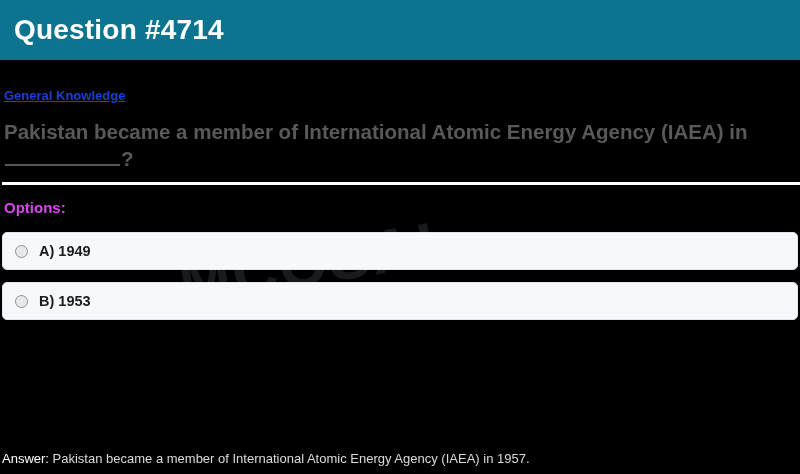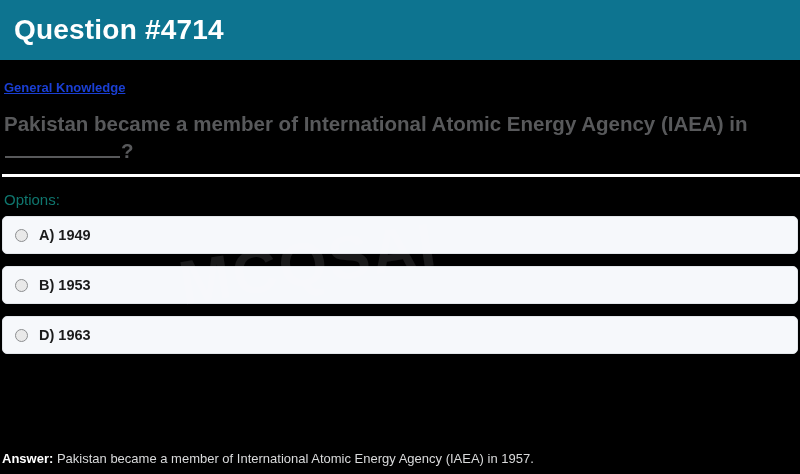--- a/index.html
+++ b/index.html
@@ -63,27 +63,27 @@
   }
   .divider {
     height: 3px;
     background: #ffffff;
     margin: 10px 0 0 0;
     width: 800px;
     position: relative;
     left: 0;
   }
   .options-label {
-    color: #0f766e;
+    color: #d946ef;
     font-size: 15px;
-    font-weight: normal;
+    font-weight: bold;
     padding: 14px 2px 0 2px;
   }
   .options-list {
-    margin-top: 8px;
+    margin-top: 16px;
   }
   .option-row {
     background: #f6f8fb;
     border: 1px solid #e2e6ea;
     border-radius: 5px;
     height: 38px;
     display: flex;
     align-items: center;
     padding: 0 12px;
     margin-bottom: 12px;
@@ -121,35 +121,35 @@
     position: absolute;
     left: 0;
     bottom: 0;
     width: 800px;
     padding: 6px 2px 8px 2px;
   }
   .answer-text {
     color: #d9dadb;
     font-size: 13px;
   }
-  .answer-text b { color: #ffffff; font-weight: bold; margin-top: 20px; }
+  .answer-text b { color: #ffffff; font-weight: normal; margin-top: 20px; }
   .watermark {
     position: absolute;
     left: 178px;
     top: 228px;
     font-size: 62px;
     font-weight: bold;
     color: rgba(255,255,255,0.10);
     letter-spacing: 2px;
     pointer-events: none;
     white-space: nowrap;
     transform: rotate(-9deg);
   }
   .content {
-    padding: 4px 2px;
+    padding: 12px 2px;
     border-radius: 9px;
   }
 </style>
 </head>
 <body>
 
 <div class="page">
 
   <div class="watermark">MCQSAI</div>
 
@@ -177,24 +177,20 @@
         <span class="radio"></span>
         <span class="option-label">A) 1949</span>
       </div>
 
       <div class="option-row">
         <span class="radio"></span>
         <span class="option-label">B) 1953</span>
       </div>
 
 
-      <div class="option-row">
-        <span class="radio"></span>
-        <span class="option-label">D) 1963</span>
-      </div>
 
     </div>
   </div>
 
   <div class="answer-bar">
     <div class="answer-text"><b>Answer:</b><span> Pakistan became a member of International Atomic Energy Agency (IAEA) in 1957.</span></div>
   </div>
 
 </div>
 

